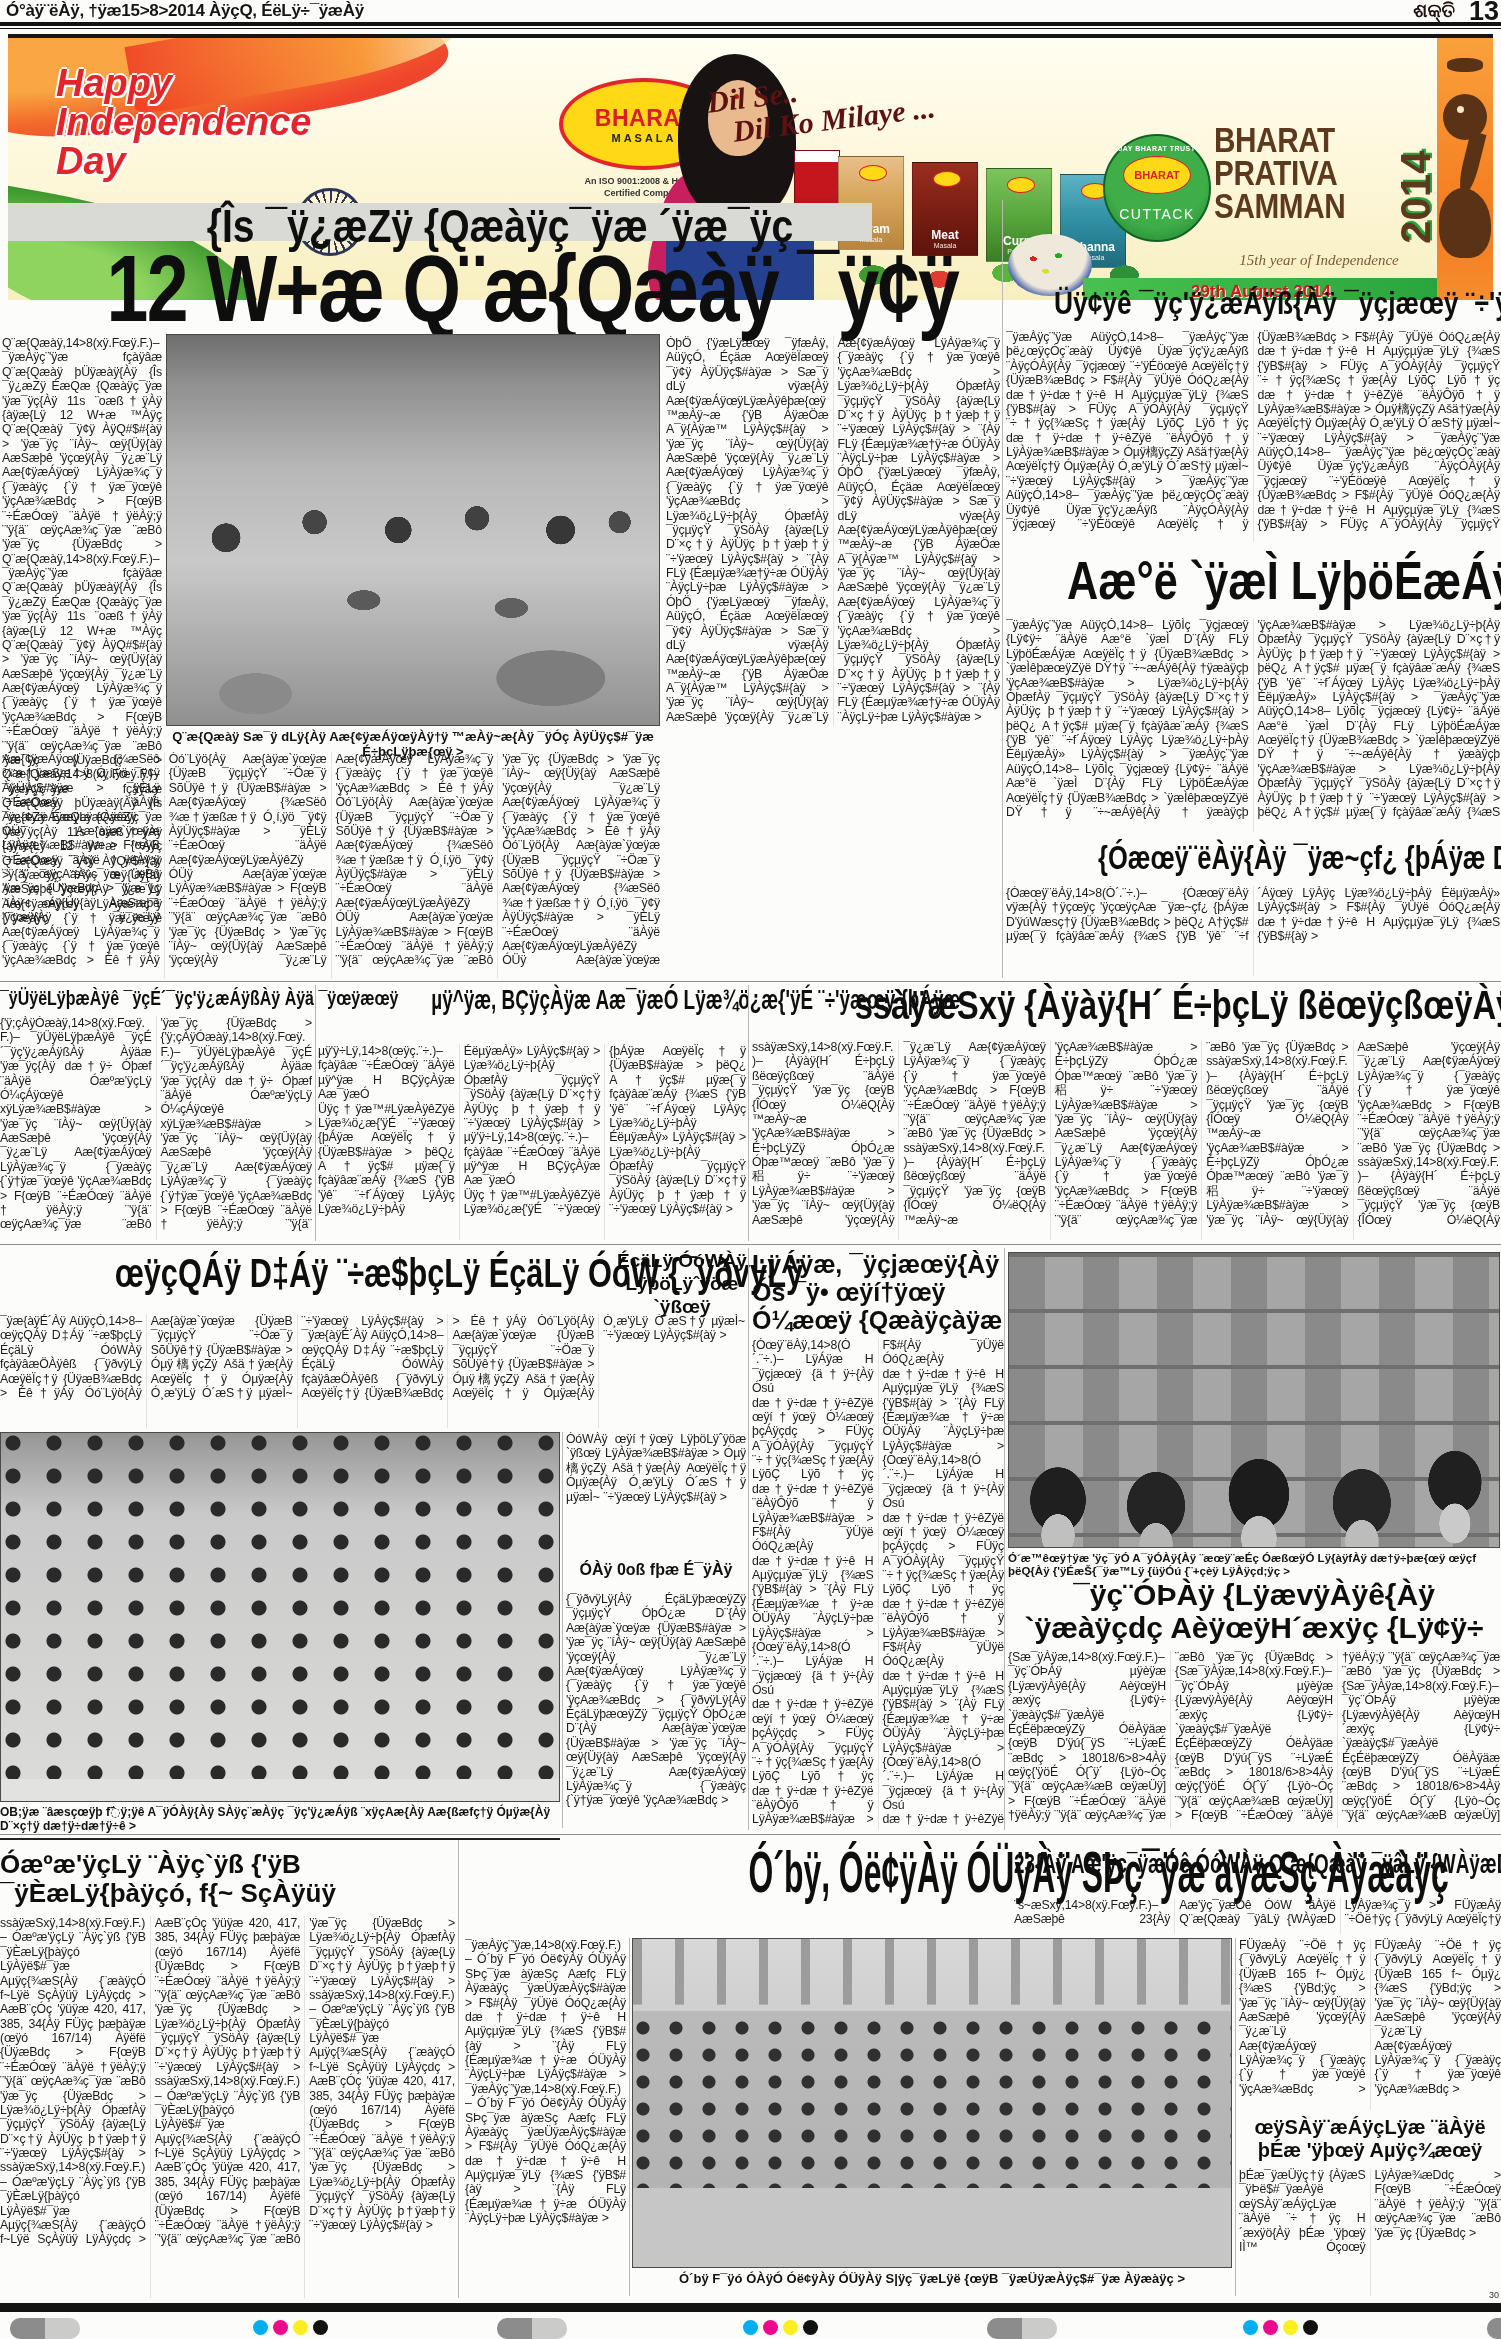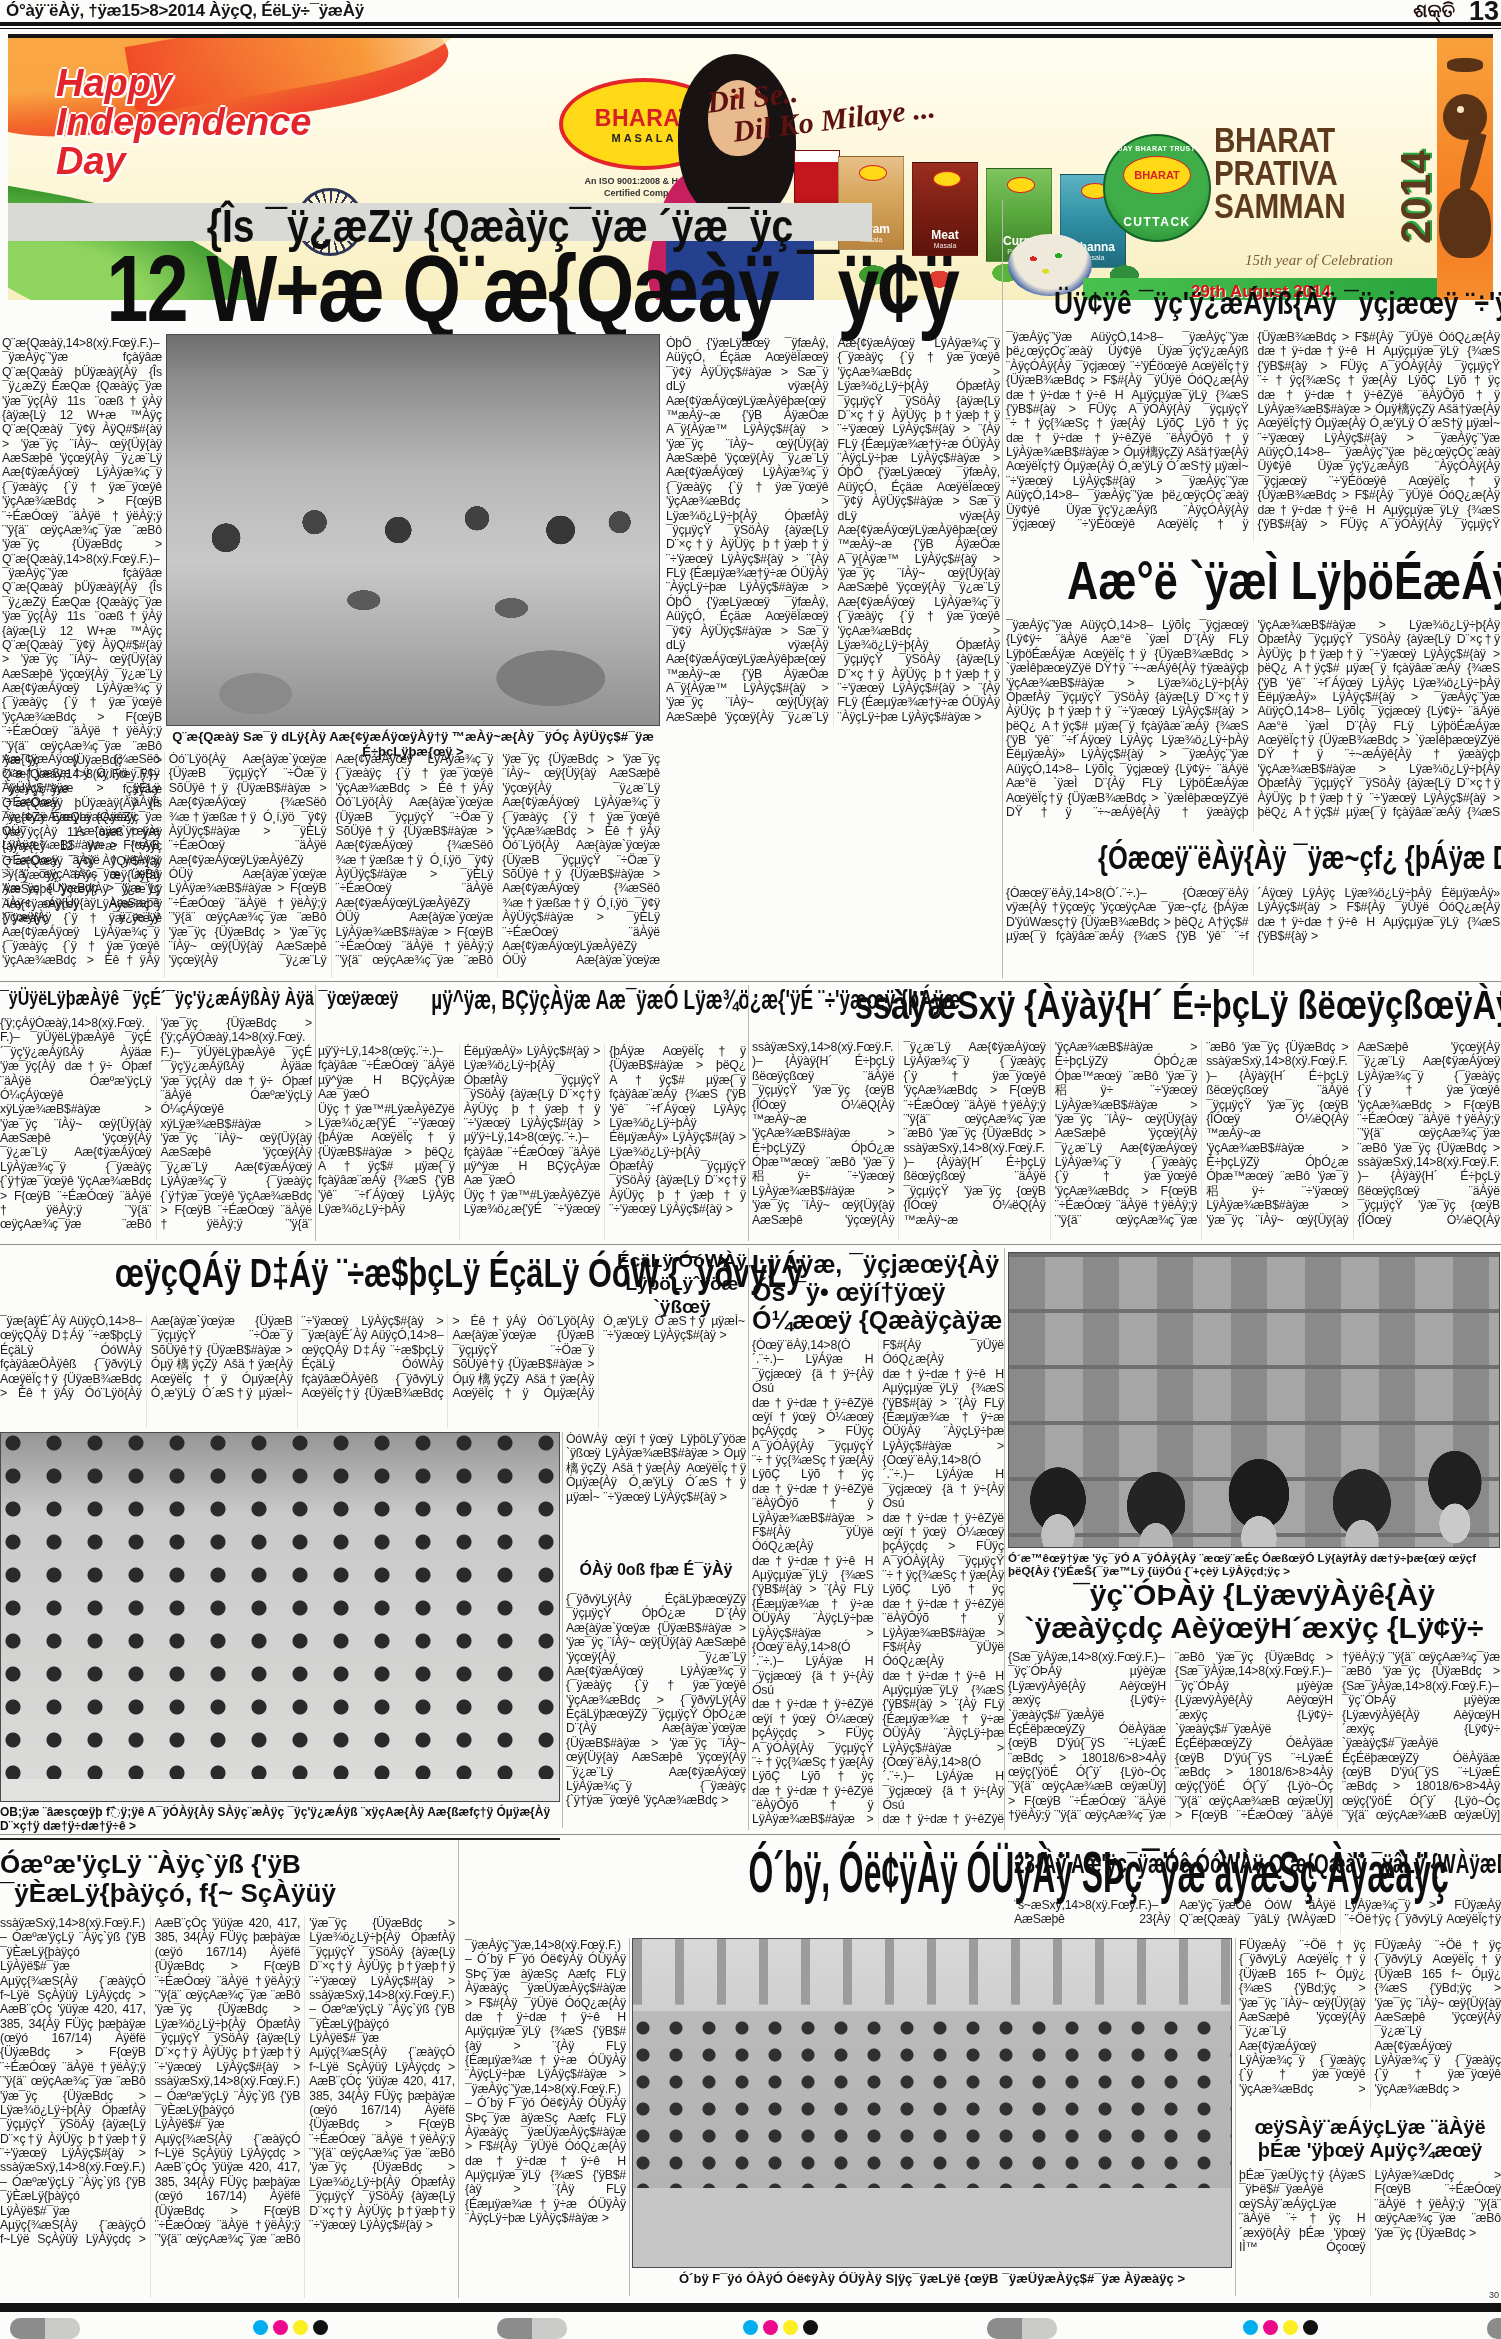--- a/index.html
+++ b/index.html
@@ -101,21 +101,21 @@
                   radial-gradient(24px 16px at 88% 50%,#2f8f3a 0 60%,transparent 61%);}
   .tagline{position:absolute;left:700px;top:28px;width:340px;transform:rotate(-7deg);
            font-family:"Liberation Serif","DejaVu Serif",serif;font-style:italic;font-weight:bold;color:#5d1212;font-size:30px;line-height:1.05;}
   .tagline .l2{margin-left:22px;}
   .odialine{position:absolute;left:1085px;top:44px;width:372px;color:#e02424;font-weight:bold;font-size:19px;letter-spacing:-.5px;}
   .trust{position:absolute;left:1095px;top:96px;width:104px;height:104px;border-radius:50%;border:2px solid #116325;
          background:radial-gradient(circle at 50% 40%,#3fae49 0 60%,#1d7c2a);text-align:center;color:#fff;}
   .trust .arc{font-size:7px;font-weight:bold;margin-top:9px;letter-spacing:.5px;}
   .trust .mid{width:66px;height:36px;margin:4px auto 0;background:#ffd816;border-radius:50%;border:1px solid #d91f26;
               display:flex;align-items:center;justify-content:center;font-size:11px;font-weight:900;color:#d91f26;}
-  .trust .bot{font-size:12px;font-weight:bold;letter-spacing:1.5px;margin-top:21px;}
+  .trust .bot{font-size:14px;font-weight:normal;letter-spacing:1.5px;margin-top:12px;}
   .event{position:absolute;left:1206px;top:86px;width:186px;font-weight:900;color:#5d3a1e;font-size:35px;line-height:.94;letter-spacing:-.5px;transform:scaleX(.85);transform-origin:left center;}
   .year{position:absolute;left:1384px;top:86px;height:120px;writing-mode:vertical-rl;transform:rotate(180deg);
         font-size:42px;font-weight:900;color:#5d3a1e;text-shadow:2px 2px 0 #2aa53d;}
   .celeb{position:absolute;left:1192px;top:214px;width:238px;text-align:center;
          font-family:"Liberation Serif","DejaVu Serif",serif;font-style:italic;font-size:15px;color:#7b5a3a;}
   .gstrip{position:absolute;left:1075px;top:240px;width:356px;height:46px;background:linear-gradient(90deg,#49c14f,#2aa53d);
           text-align:center;color:#e01118;}
   .gstrip .d1{font-size:17px;font-weight:900;margin-top:4px;text-shadow:1px 1px 0 #fff;}
   .bowl{position:absolute;left:1000px;top:196px;width:84px;height:62px;border-radius:50%;
         background:radial-gradient(6px 4px at 30% 40%,#d22 0 60%,transparent 61%),
@@ -202,21 +202,21 @@
       <div class="arc">JAY BHARAT TRUST</div>
       <div class="mid">BHARAT</div>
       <div class="bot">CUTTACK</div>
     </div>
     <div class="event">
       <div>BHARAT</div>
       <div>PRATIVA</div>
       <div>SAMMAN</div>
     </div>
     <div class="year">2014</div>
-    <div class="celeb">15th year of Celebration</div>
+    <div class="celeb">15th year of Independence</div>
     <div class="gstrip">
       <div class="d1">29th August 2014</div>
 
     </div>
     <div class="ganesh">
       <div class="g3"></div>
       <div class="g1"></div>
       <div class="g4"></div>
       <div class="g2"></div>
       <div class="g5"></div>

